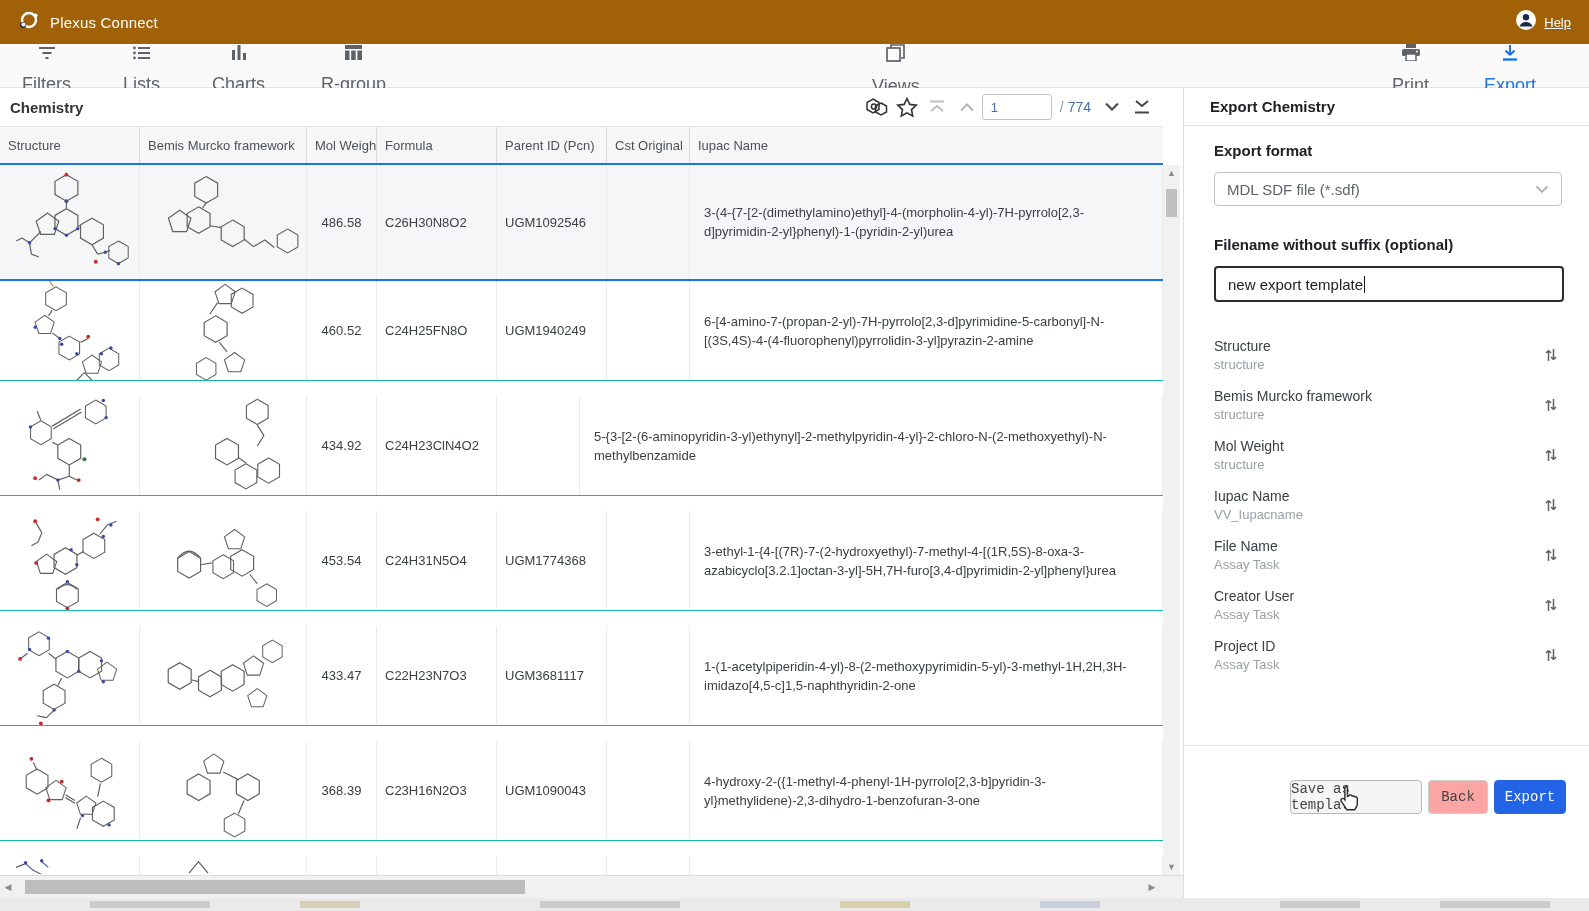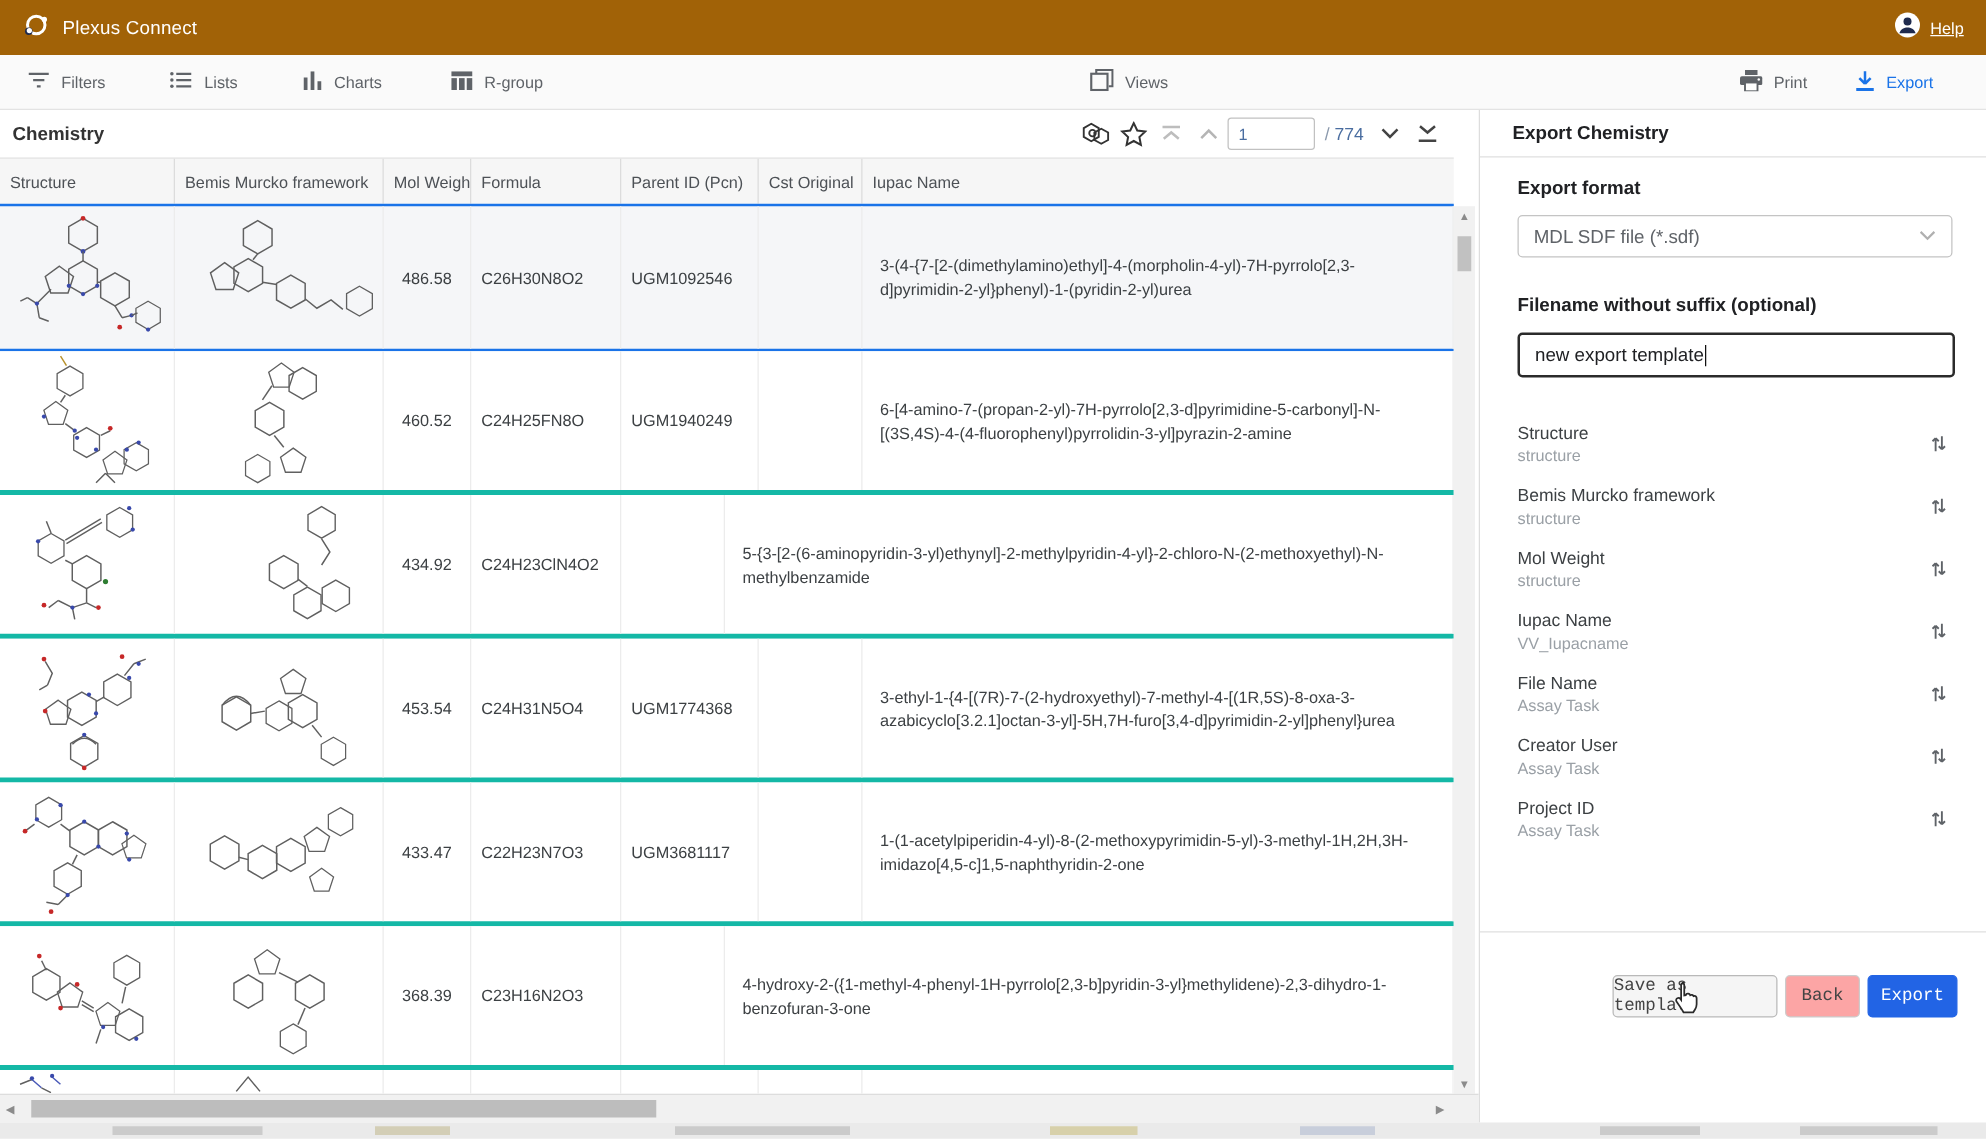--- a/index.html
+++ b/index.html
@@ -11,22 +11,22 @@
     background:#a16207; display:flex; align-items:center; padding:0 18px;gap:44px; }
   .navbar .brand { display:flex; align-items:center; gap:10px; }
   .navbar .brand-title { color:#fff; font-size:15px; letter-spacing:.2px; }
   .navbar .spacer { flex:1; }
   .navbar .help { display:flex; align-items:center; gap:7px; color:#fff; }
   .navbar .help a { color:#fff; font-size:13px; text-decoration:underline; cursor:pointer; }
 
   
   .toolbar { position:absolute; left:0; top:44px; width:1589px; height:44px;
     background:#fafafa; border-bottom:1px solid #e3e3e3; display:flex; align-items:center; }
-  .tbtn { display:flex; align-items:center; gap:9px; color:#5f6368; font-size:13px;
-    padding:0 14px; height:100%; cursor:pointer; }
+  .tbtn { display:flex; align-items:center; gap:9px; color:#5f6368; font-size:18px;
+    padding:0 14px; height:100%; cursor:pointer;flex-direction:column; }
   .tbtn svg { flex:0 0 auto; }
   .tbtn.views { position:absolute; left:858px; }
   .tbtn.print { position:absolute; left:1378px; }
   .tbtn.export { position:absolute; left:1470px; color:#1a73e8; }
 
   
   .content-left { position:absolute; left:0; top:88px; width:1183px; height:810px; background:#fff; }
   .gridbar { position:absolute; left:0; top:0; width:1163px; height:38px;
     display:flex; align-items:center; padding-left:10px; }
   .gridbar .title { font-size:15px; font-weight:bold; color:#333; }
@@ -37,22 +37,22 @@
   .pager-total { font-size:14px; color:#4a6da0; margin:0 6px 0 8px; white-space:nowrap; }
   .pager-total .sep { color:#8a98ac; }
 
   
   .thead { position:absolute; left:0; top:38px; width:1163px; height:37px;
     background:#f6f6f6; border-top:1px solid #e4e4e4; display:flex; }
   .th { font-size:13px; color:#4d5156; display:flex; align-items:center;
     padding-left:8px; border-right:1px solid #dcdcdc; overflow:hidden; white-space:nowrap; }
   .c1{width:140px;} .c2{width:167px;} .c3{width:70px;} .c4{width:120px;}
   .c5{width:110px;} .c6{width:83px;} .c7{flex:1; border-right:none;}
-  .trow { position:absolute; left:0; width:1163px; height:115px; display:flex;
-    background:#fff; border-bottom:4px solid #14b8a6; cursor:pointer; }
+  .trow { position:absolute; left:0; width:1163px; height:100px; display:flex;
+    background:#fff; border-bottom:1px solid #14b8a6; cursor:pointer; }
   .trow.sel { height:118px; background:#f5f6f8;
     border-top:2px solid #1a73e8; border-bottom:2px solid #1a73e8; }
   .td { border-right:1px solid #ececec; display:flex; align-items:center; overflow:hidden; }
   .td.molcell { justify-content:center; padding-left:8px; }
   .td.num { justify-content:center; font-size:13px; }
   .td.txt { padding-left:8px; font-size:13px; }
   .td.iupac { padding:0 14px; font-size:13px; line-height:19px; color:#3c4043; }
   .mol svg { display:block; }
   .mol use, .mol path, .mol line, .mol polyline { fill:none; stroke:#606060; stroke-width:1.25; }
   .mol .bb { stroke:#4a5ab8; }
@@ -511,20 +511,21 @@
             <use href="#hx" x="50" y="52"></use>
    <use href="#hx" x="102" y="52"></use>
             <line x1="76" y1="36" x2="92" y2="44"></line>
    <use transform="translate(88,92) scale(.9)" href="#hx"></use>
             <line x1="98" y1="66" x2="92" y2="80"></line>
           </svg>
         </span>
       </div>
     <div class="td num c3">368.39</div>
     <div class="td txt c4">C23H16N2O3</div>
+    <div class="td txt c5">UGM1090043</div>
     <div class="td txt c6"></div>
     <div class="td iupac c7">4-hydroxy-2-({1-methyl-4-phenyl-1H-pyrrolo[2,3-b]pyridin-3-yl}methylidene)-2,3-dihydro-1-benzofuran-3-one</div>
   </div>
 
   <div class="trow" style="top:768px;height:19px;border-bottom:none;overflow:hidden">
     <div class="td molcell c1" style="align-items:flex-start">
         <span class="mol">
           <svg width="124" height="19" viewBox="0 0 130 20">
    <path class="bb" d="M14 8L22 15M30 5L38 12"></path>
             <path d="M4 12L14 8M22 15L30 19"></path>

